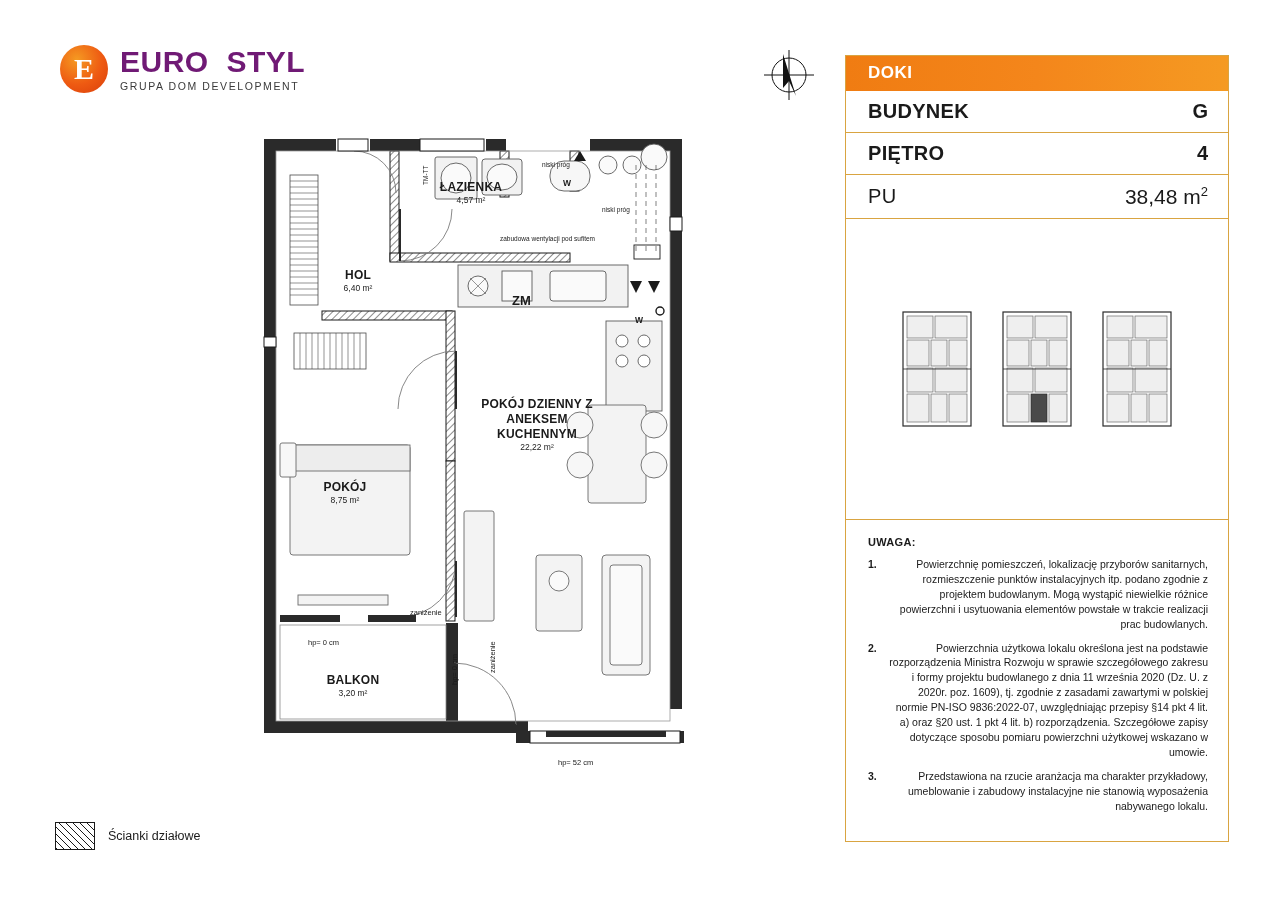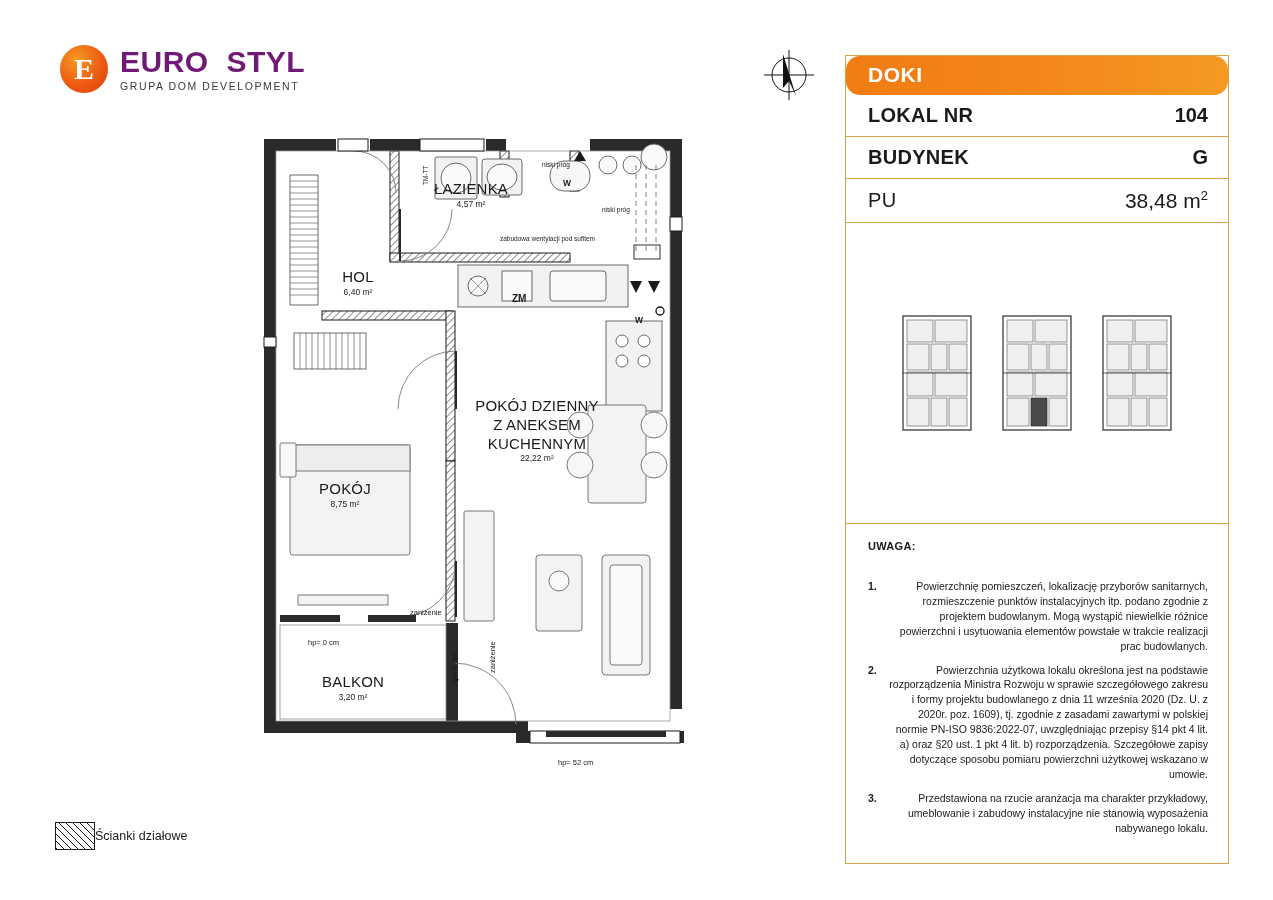--- a/index.html
+++ b/index.html
@@ -29,55 +29,54 @@
   .logo-main em{font-style:normal;}
   .logo-sub{font-size:10.5px;letter-spacing:1.6px;color:#3a3a3a;margin-top:3px;}
 
   
   .compass{position:absolute;left:762px;top:48px;width:54px;height:54px;}
 
   
   .info{position:absolute;left:845px;top:55px;width:382px;border:1px solid #d9a441;background:#fff;}
   .info-title{
     background:linear-gradient(90deg,#f07c12 0%,#f4861b 50%,#f59a22 100%);
-    color:#fff;font-weight:bold;font-size:21px;letter-spacing:.5px;
+    color:#fff;font-weight:bold;font-size:17px;letter-spacing:.5px;
     padding:7px 0 8px 22px;
-    border-radius:14px;
   }
   .info-row{display:flex;justify-content:space-between;align-items:center;
     border-bottom:1px solid #d9a441;padding:9px 20px 9px 22px;}
   .info-row .k{font-size:20px;font-weight:bold;letter-spacing:.3px;}
   .info-row .v{font-size:20px;font-weight:bold;}
   .info-row.pu .k{font-weight:normal;}
   .info-row.pu .v{font-weight:normal;font-size:21px;}
   .info-row.pu .v sup{font-size:13px;vertical-align:super;}
   .key-plans{height:300px;display:flex;align-items:center;justify-content:center;gap:28px;
     border-bottom:1px solid #d9a441;}
   .kp{width:72px;height:118px;position:relative;}
   .kp svg{display:block;}
 
   .uwaga{padding:16px 20px 18px 22px;}
-  .uwaga h4{margin:0 0 27px 0;font-size:11px;letter-spacing:.3px;}
+  .uwaga h4{margin:0 0 9px 0;font-size:11px;letter-spacing:.3px;}
   .uwaga ol{margin:0;padding:0;list-style:none;}
   .uwaga li{display:flex;gap:7px;font-size:10.5px;line-height:1.42;margin-bottom:9px;}
   .uwaga li .num{width:12px;flex:none;font-weight:bold;}
   .uwaga li .txt{flex:1;text-align:right;}
 
   
-  .legend{position:absolute;left:55px;top:822px;display:flex;align-items:center;}
+  .legend{position:absolute;left:55px;top:822px;display:flex;align-items:center;gap:13px;}
   .legend .swatch{width:38px;height:26px;border:1px solid #1a1a1a;
     background:repeating-linear-gradient(45deg,#1a1a1a 0 1px,#ffffff 1px 5px);}
   .legend .lbl{font-size:12.5px;}
 
   
   .plan{position:absolute;left:250px;top:125px;width:470px;height:650px;}
   .plan svg{display:block;}
 
   .plan-label{position:absolute;text-align:center;line-height:1.25;}
-  .plan-label .nm{font-size:15px;font-weight:normal;letter-spacing:.2px;}
+  .plan-label .nm{font-size:12px;font-weight:bold;letter-spacing:.2px;}
   .plan-label .ar{font-size:8.5px;}
   .tiny{position:absolute;font-size:6.5px;line-height:1.25;}
   .tiny.b{font-weight:bold;}
   .rot90{transform:rotate(-90deg);transform-origin:left top;}
 </style>
 </head>
 <body>
 
 <div class="page">
 
@@ -100,26 +99,26 @@
       <line x1="27" y1="2" x2="27" y2="52" stroke="#111" stroke-width="1"></line>
       <line x1="2" y1="27" x2="52" y2="27" stroke="#111" stroke-width="1"></line>
       <polygon points="21,6 34,48 27,33 21,40" fill="#111"></polygon>
     </svg>
   </div>
 
   <div class="info">
     <div class="info-title">DOKI</div>
 
     <div class="info-row">
-      <div class="k">LOKAL NR</div>
-      <div class="v">104</div>
-    </div>
-    <div class="info-row">
       <div class="k">BUDYNEK</div>
       <div class="v">G</div>
+    </div>
+    <div class="info-row">
+      <div class="k">PIĘTRO</div>
+      <div class="v">4</div>
     </div>
     <div class="info-row pu">
       <div class="k">PU</div>
       <div class="v">
         <span>38,48 m</span><sup>2</sup>
       </div>
     </div>
 
     <div class="key-plans">
       <div class="kp">
@@ -417,21 +416,21 @@
       <div class="nm">BALKON</div>
       <div class="ar">3,20 m²</div>
     </div>
 
     <div class="tiny rot90" style="left:172px;top:60px;">TM-TT</div>
     <div class="tiny" style="left:292px;top:36px;">niski próg</div>
     <div class="tiny" style="left:352px;top:81px;">niski próg</div>
     <div class="tiny" style="left:250px;top:110px;width:110px;line-height:1.3;">
       <span>zabudowa wentylacji pod sufitem</span>
     </div>
-    <div class="tiny b" style="left:262px;top:168px;font-size:10px;">ZM</div>
+    <div class="tiny b" style="left:262px;top:168px;font-size:13px;">ZM</div>
     <div class="tiny b" style="left:313px;top:53px;font-size:8.5px;">W</div>
     <div class="tiny b" style="left:385px;top:190px;font-size:8.5px;">W</div>
     <div class="tiny" style="left:160px;top:483px;font-size:7.5px;">zaniżenie</div>
     <div class="tiny rot90" style="left:238px;top:548px;font-size:7.5px;">zaniżenie</div>
     <div class="tiny" style="left:58px;top:513px;font-size:7.5px;">hp= 0 cm</div>
     <div class="tiny rot90" style="left:200px;top:560px;font-size:7.5px;">hp= 0 cm</div>
     <div class="tiny" style="left:308px;top:633px;font-size:7.5px;">hp= 52 cm</div>
   </div>
 
 </div>

